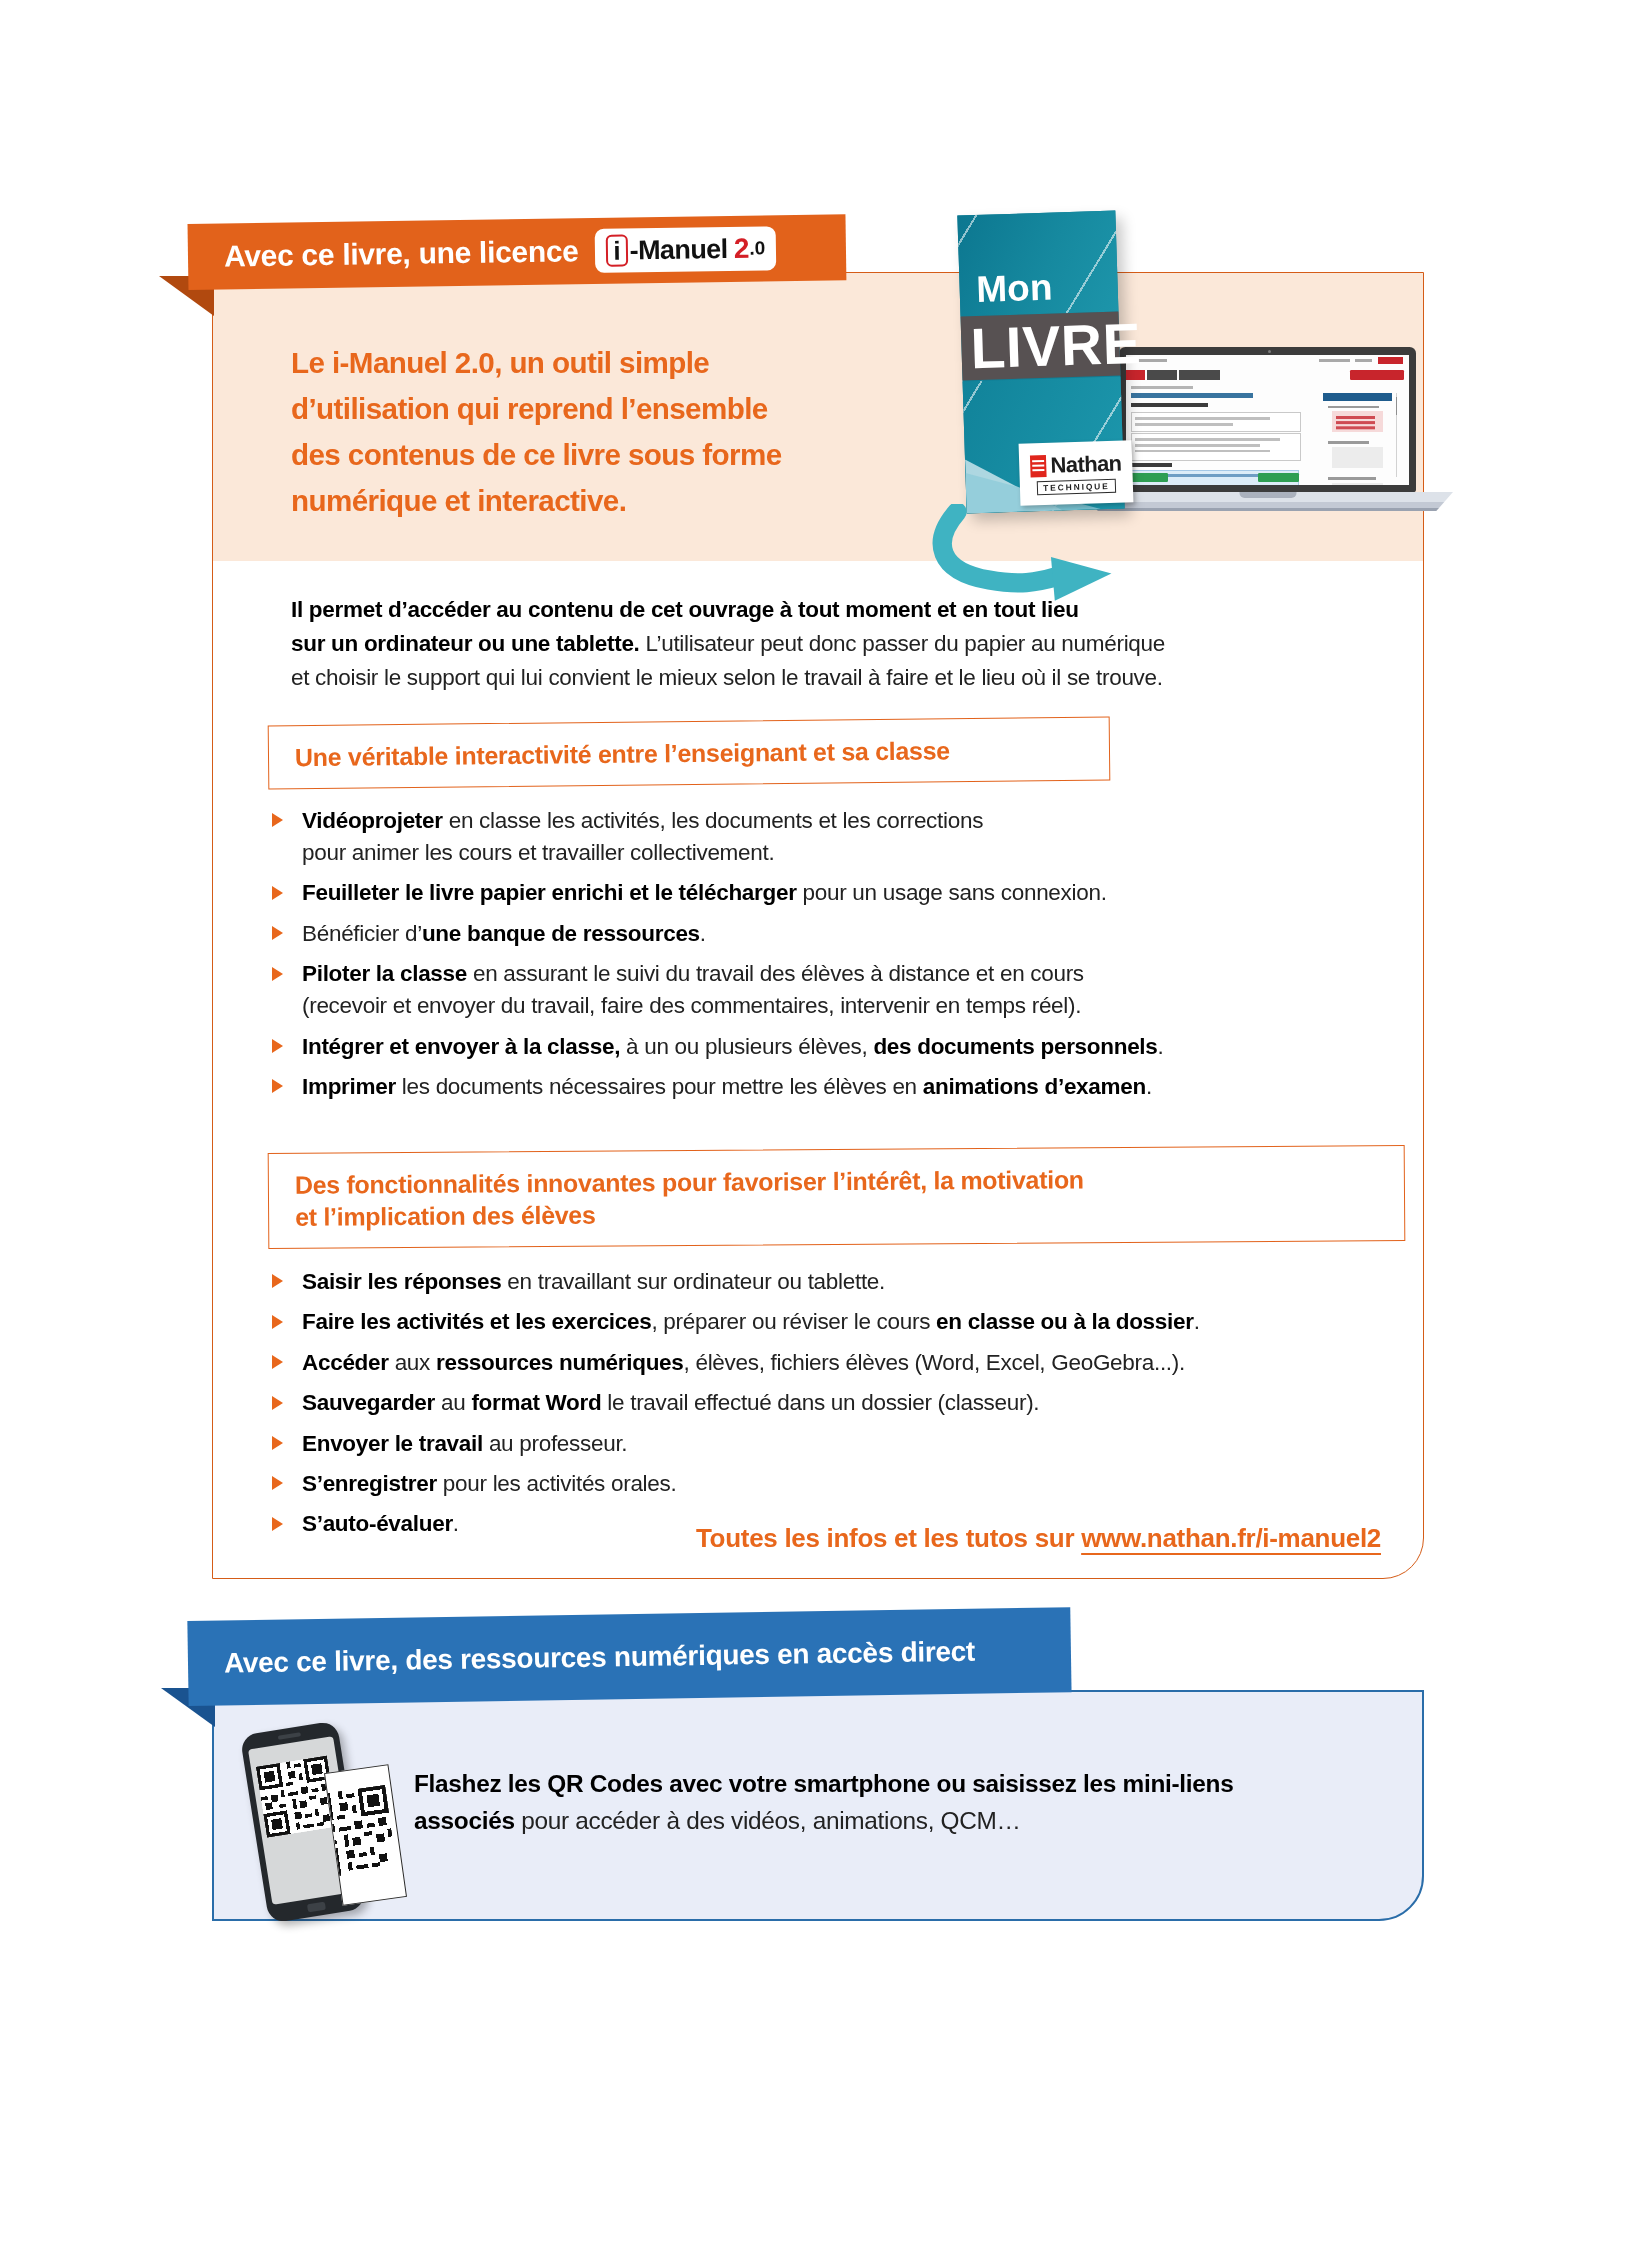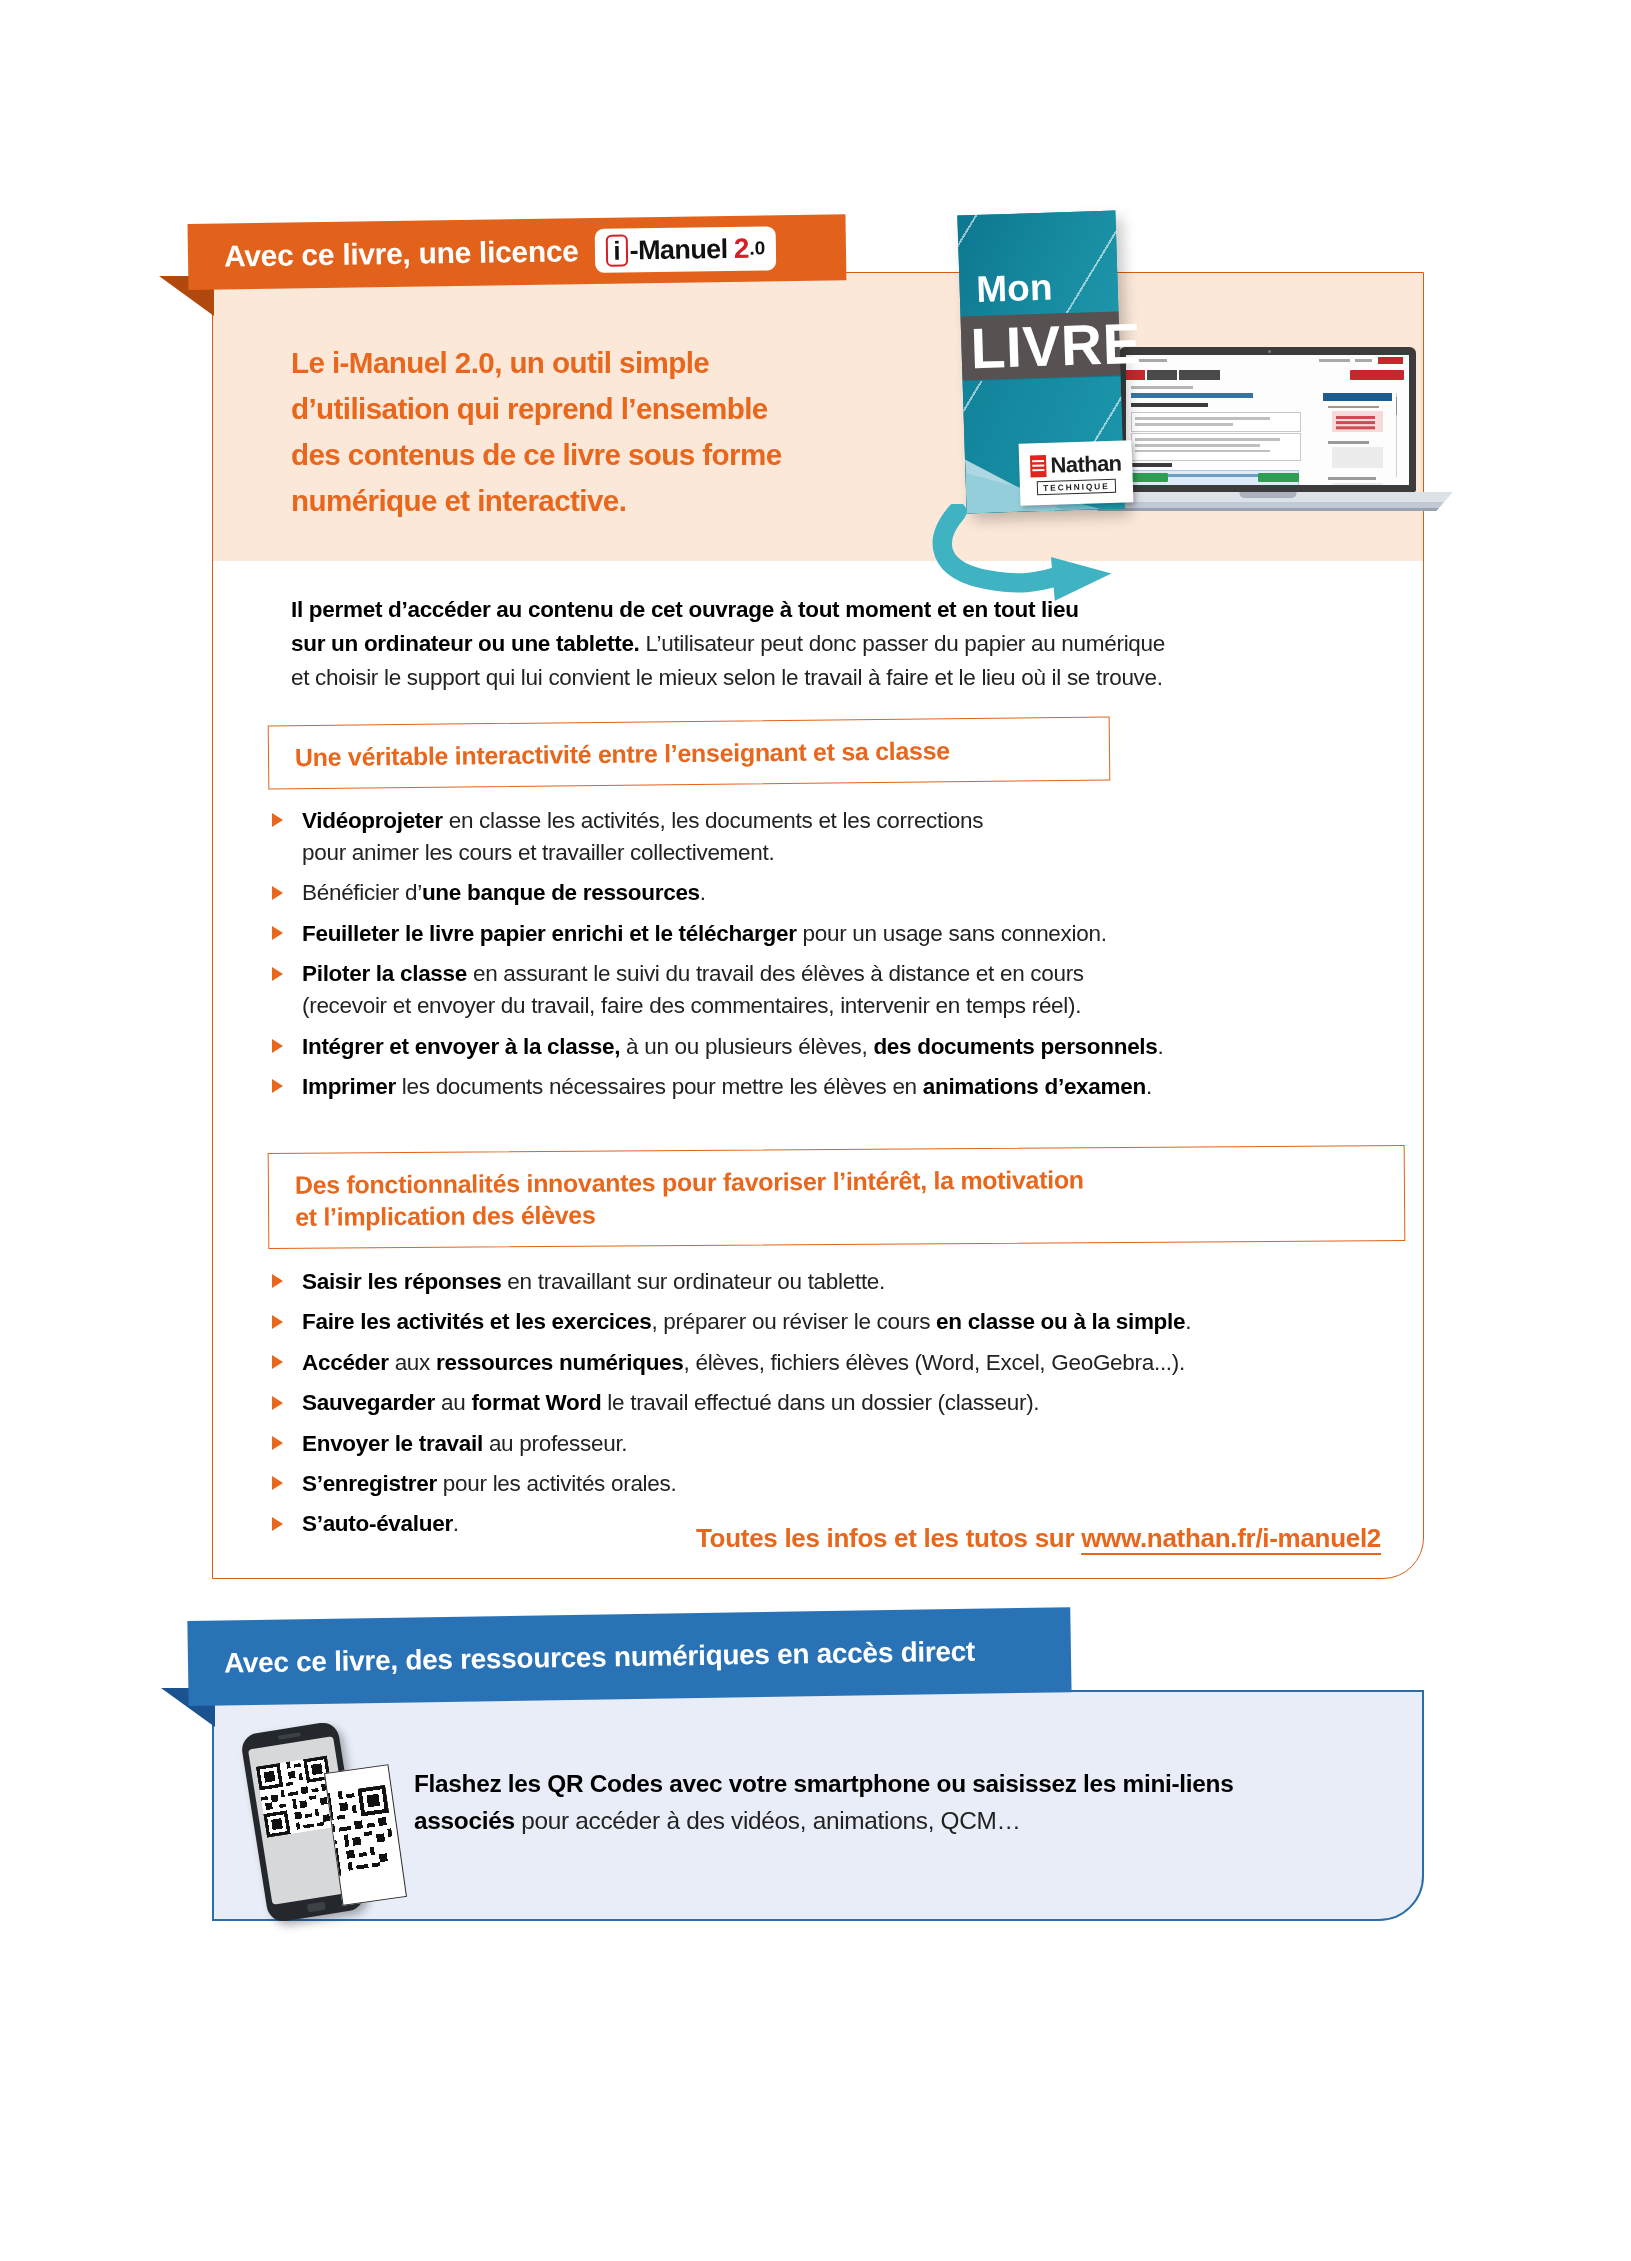--- a/index.html
+++ b/index.html
@@ -176,35 +176,35 @@
     <p class="lead"><span class="b">Il permet d’accéder au contenu de cet ouvrage à tout moment et en tout lieu
 sur un ordinateur ou une tablette.</span><span> L’utilisateur peut donc passer du papier au numérique
 et choisir le support qui lui convient le mieux selon le travail à faire et le lieu où il se trouve.</span></p>
 
     <div class="hdr hdr1">
       <span>Une véritable interactivité entre l’enseignant et sa classe</span>
     </div>
     <ul class="blist list1">
         <li><span class="tri"></span><span class="b">Vidéoprojeter</span><span> en classe les activités, les documents et les corrections
 pour animer les cours et travailler collectivement.</span></li>
+        <li><span class="tri"></span><span class="b">Feuilleter le livre papier enrichi et le télécharger</span><span> pour un usage sans connexion.</span></li>
         <li><span class="tri"></span><span>Bénéficier d’</span><span class="b">une banque de ressources</span><span>.</span></li>
-        <li><span class="tri"></span><span class="b">Feuilleter le livre papier enrichi et le télécharger</span><span> pour un usage sans connexion.</span></li>
         <li><span class="tri"></span><span class="b">Piloter la classe</span><span> en assurant le suivi du travail des élèves à distance et en cours
 (recevoir et envoyer du travail, faire des commentaires, intervenir en temps réel).</span></li>
         <li><span class="tri"></span><span class="b">Intégrer et envoyer à la classe,</span><span> à un ou plusieurs élèves, </span><span class="b">des documents personnels</span><span>.</span></li>
         <li><span class="tri"></span><span class="b">Imprimer</span><span> les documents nécessaires pour mettre les élèves en </span><span class="b">animations d’examen</span><span>.</span></li>
       </ul>
 
     <div class="hdr hdr2">
       <span>Des fonctionnalités innovantes pour favoriser l’intérêt, la motivation
 et l’implication des élèves</span>
     </div>
     <ul class="blist list2">
         <li><span class="tri"></span><span class="b">Saisir les réponses</span><span> en travaillant sur ordinateur ou tablette.</span></li>
-        <li><span class="tri"></span><span class="b">Faire les activités et les exercices</span><span>, préparer ou réviser le cours </span><span class="b">en classe ou à la simple</span><span>.</span></li>
+        <li><span class="tri"></span><span class="b">Faire les activités et les exercices</span><span>, préparer ou réviser le cours </span><span class="b">en classe ou à la dossier</span><span>.</span></li>
         <li><span class="tri"></span><span class="b">Accéder</span><span> aux </span><span class="b">ressources numériques</span><span>, élèves, fichiers élèves (Word, Excel, GeoGebra...).</span></li>
         <li><span class="tri"></span><span class="b">Sauvegarder</span><span> au </span><span class="b">format Word</span><span> le travail effectué dans un dossier (classeur).</span></li>
         <li><span class="tri"></span><span class="b">Envoyer le travail</span><span> au professeur.</span></li>
         <li><span class="tri"></span><span class="b">S’enregistrer</span><span> pour les activités orales.</span></li>
         <li><span class="tri"></span><span class="b">S’auto-évaluer</span><span>.</span></li>
       </ul>
 
     <div class="infos-link">
       <span>Toutes les infos et les tutos sur </span><a class="url">www.nathan.fr/i-manuel2</a>
     </div>

